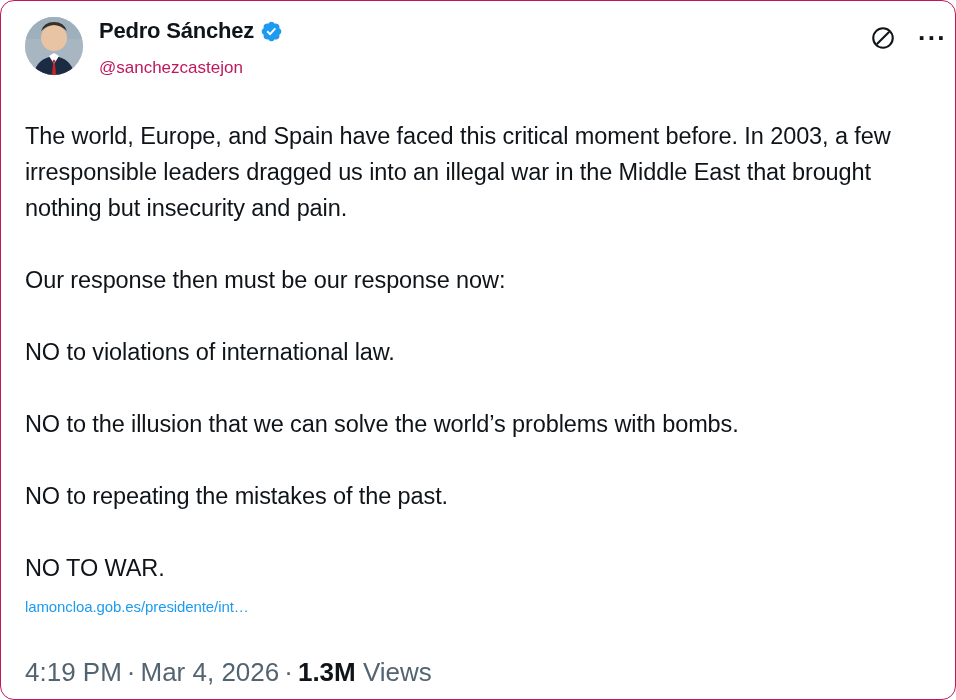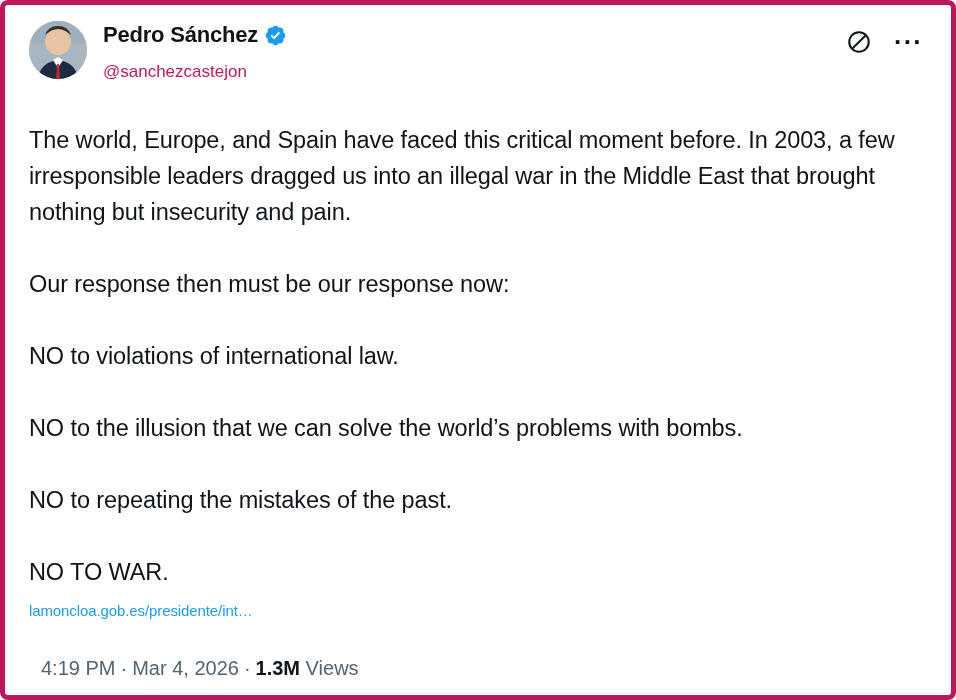--- a/index.html
+++ b/index.html
@@ -12,24 +12,24 @@
     height: 700px;
     font-family: "Liberation Sans", sans-serif;
     color: #0f1419;
     overflow: hidden;
   }
   .tweet-card {
     position: relative;
     width: 956px;
     height: 700px;
     box-sizing: border-box;
-    border: 5px solid #be185d;
-    border-radius: 8px;
+    border: 1px solid #be185d;
+    border-radius: 14px;
     background: #ffffff;
-    padding: 14px 28px 0 24px;
+    padding: 14px 8px 0 24px;
   }
   .tweet-header {
     display: flex;
     align-items: flex-start;
     position: relative;
     height: 74px;
   }
   .avatar {
     width: 58px;
     height: 58px;
@@ -103,23 +103,23 @@
   }
   .tweet-link {
     color: #1d9bf0;
     text-decoration: none;
     font-size: 15px;
     line-height: 36px;
     cursor: pointer;
   }
   .tweet-meta {
     position: absolute;
-    left: 36px;
+    left: 24px;
     bottom: 14px;
-    font-size: 20px;
+    font-size: 26px;
     color: #536471;
     line-height: 26px;
   }
   .tweet-meta .sep { padding: 0 5px; }
   .views-count {
     color: #0f1419;
     font-weight: bold;
   }
 </style>
 </head>

